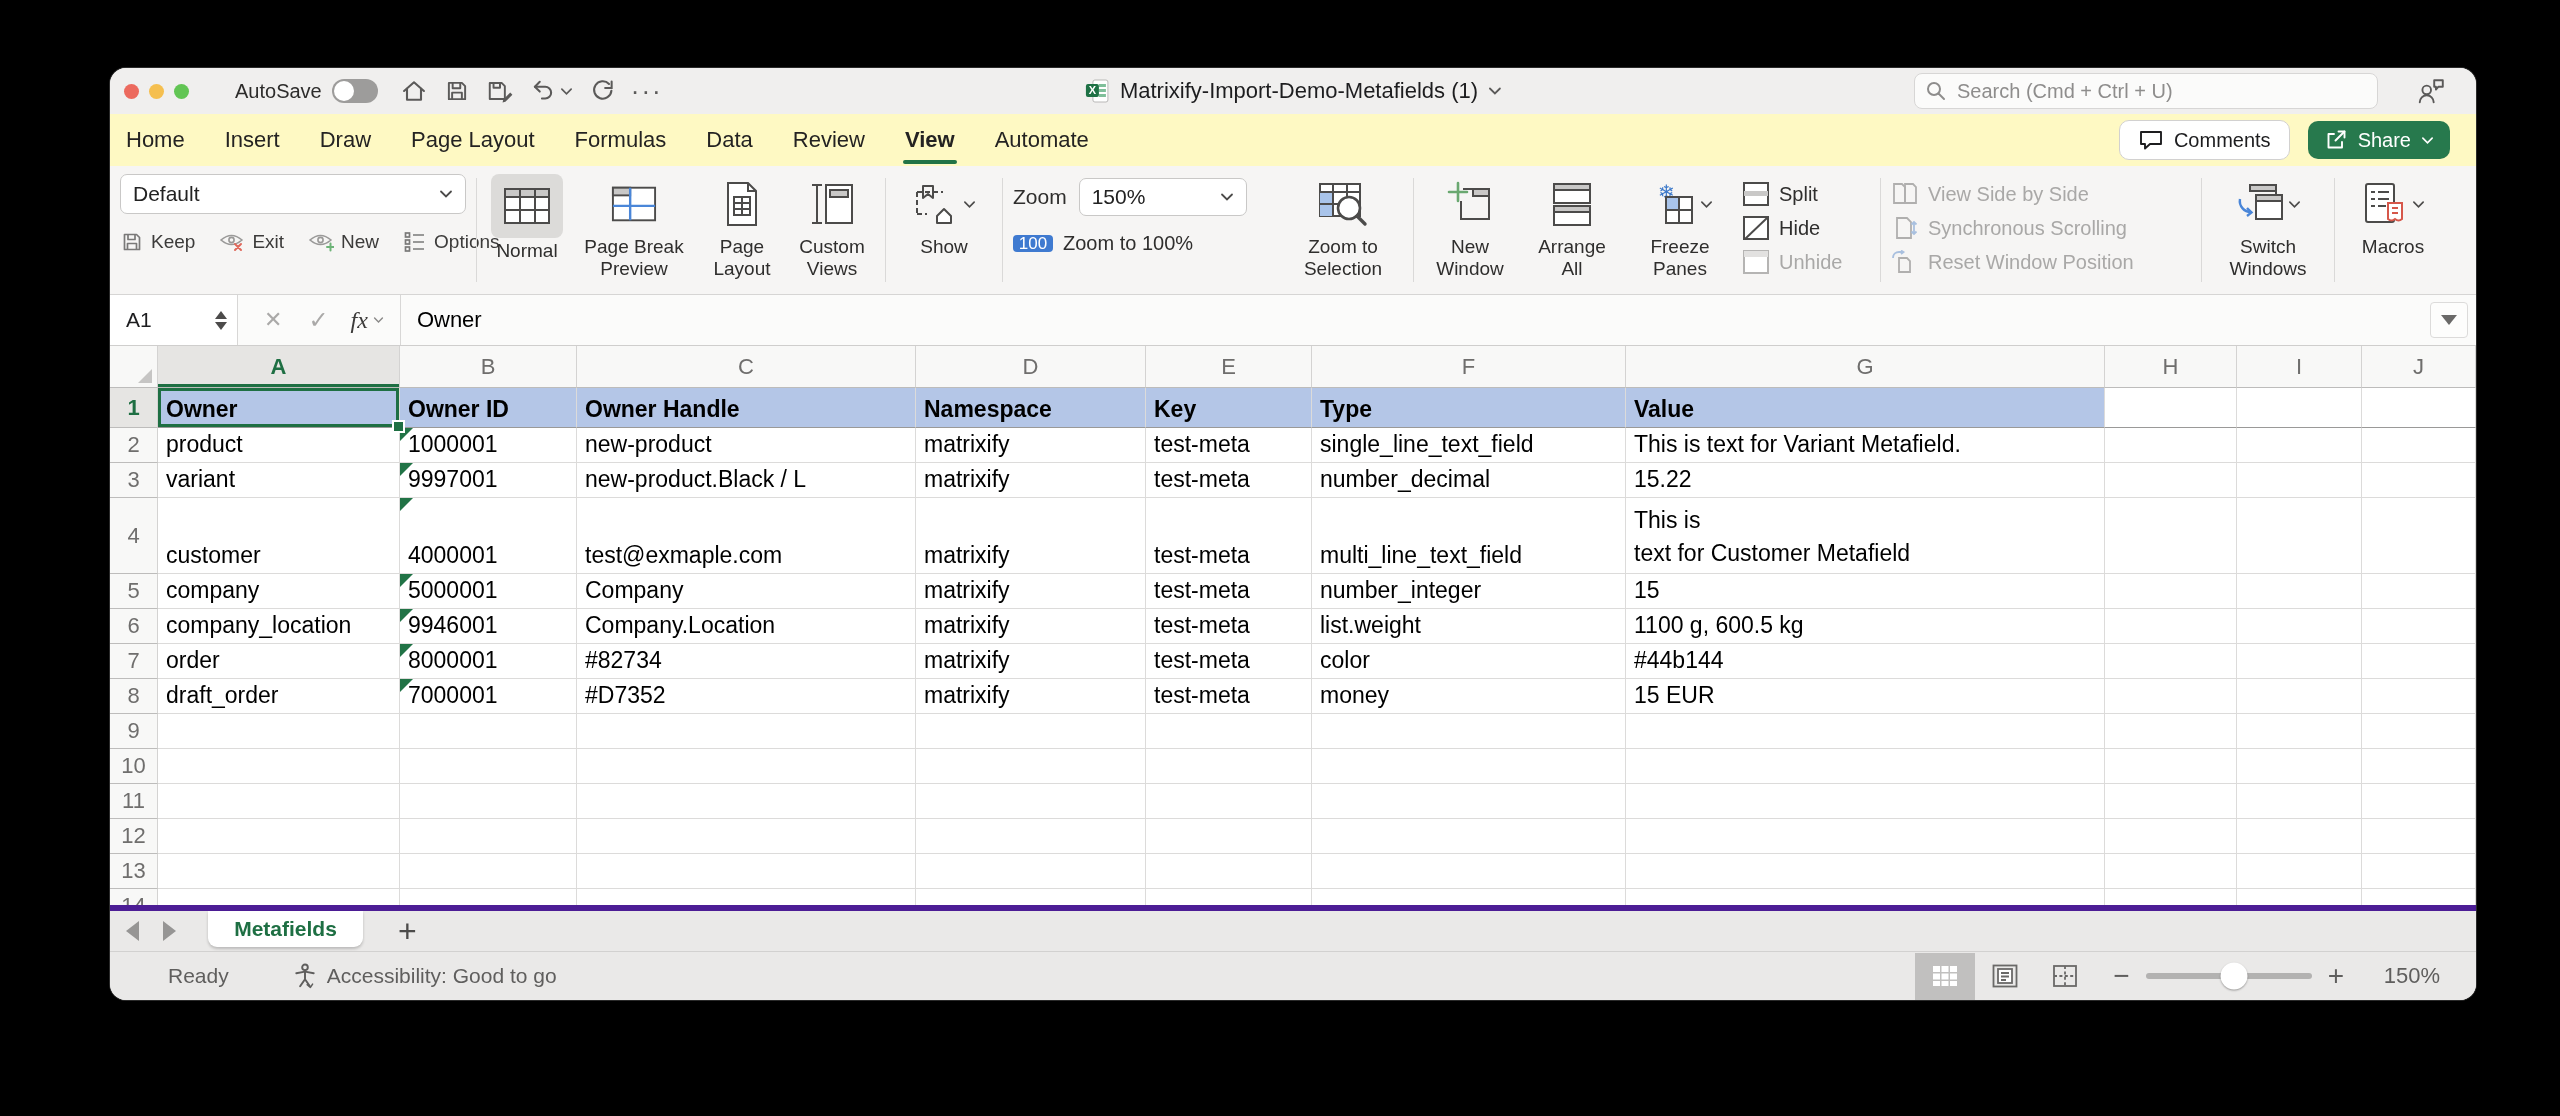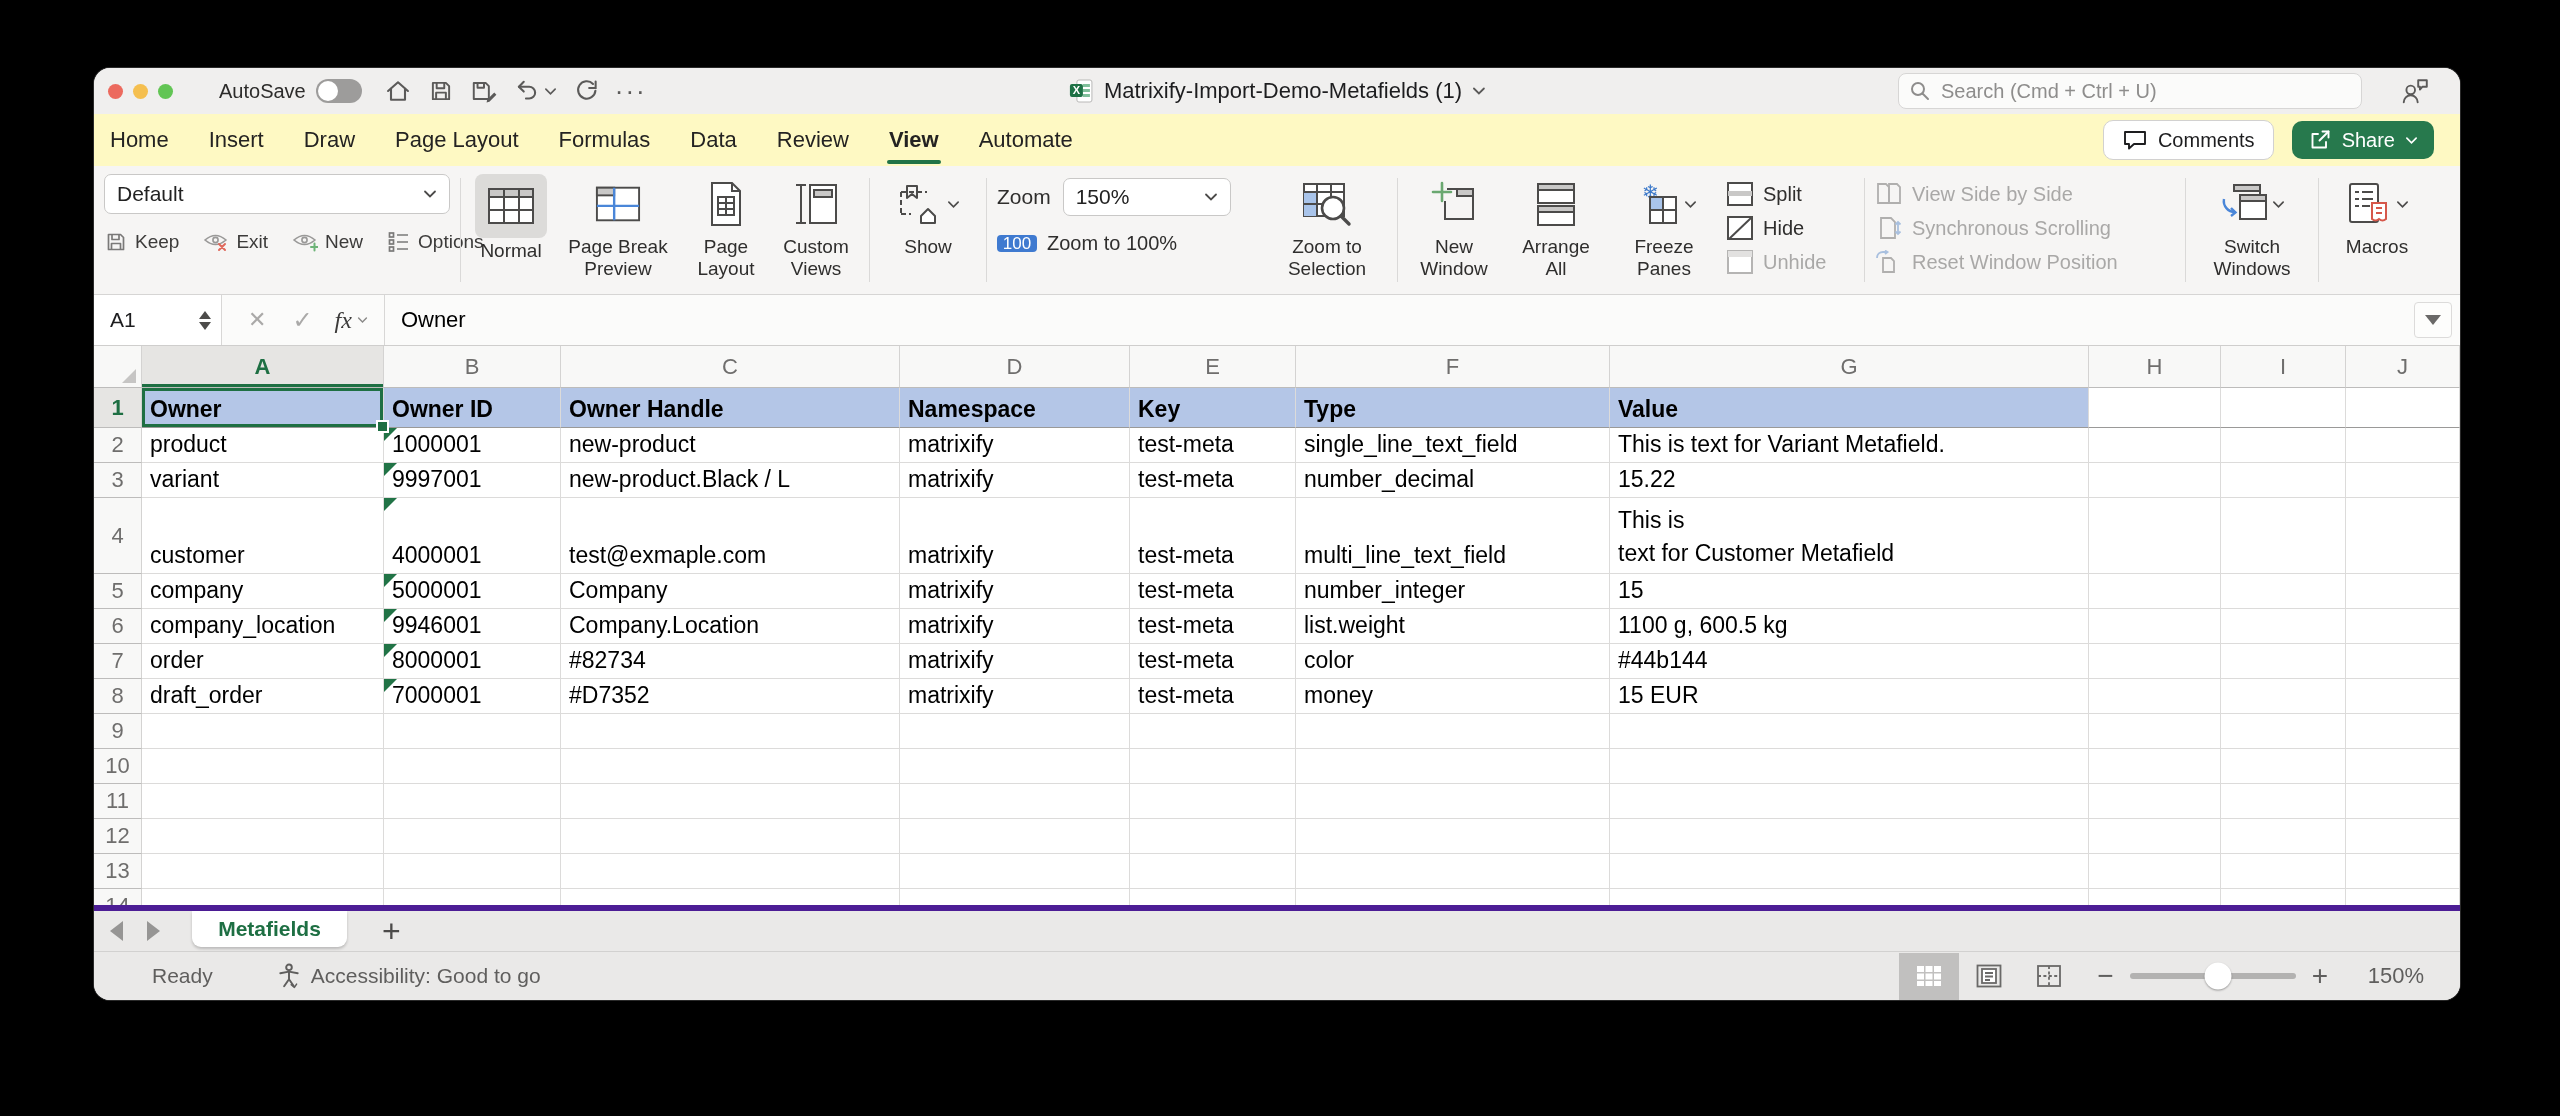--- a/index.html
+++ b/index.html
@@ -1,17 +1,17 @@
 <!DOCTYPE html>
 <html><head>
 <meta charset="utf-8">
 <style>
   html,body{margin:0;padding:0;width:2560px;height:1116px;background:#000;overflow:hidden;
     font-family:"Liberation Sans","DejaVu Sans",sans-serif;-webkit-font-smoothing:antialiased;}
-  .window{position:absolute;left:94px;top:68px;width:2366px;height:932px;background:#f2f1f0;
+  .window{position:absolute;left:110px;top:68px;width:2366px;height:932px;background:#f2f1f0;
     border-radius:16px;overflow:hidden;display:flex;flex-direction:column;box-shadow:0 0 0 1px #2a2a2a;}
   
   .titlebar{height:46px;flex:none;display:flex;align-items:center;background:#f0efee;position:relative;}
   .lights{display:flex;gap:10px;margin-left:14px;}
   .light{width:15px;height:15px;border-radius:50%;}
   .l-red{background:#ec6a5e;}.l-yellow{background:#f5bf4f;}.l-green{background:#62c554;}
   .autosave{display:flex;align-items:center;gap:10px;margin-left:46px;font-size:20px;color:#2d2c2b;}
   .toggle{width:46px;height:24px;border-radius:12px;background:#9d9c9b;position:relative;}
   .toggle .knob{position:absolute;left:2px;top:2px;width:20px;height:20px;border-radius:50%;background:#fff;}
   .tb-icons{display:flex;align-items:center;gap:16px;margin-left:22px;color:#5b5a59;}

